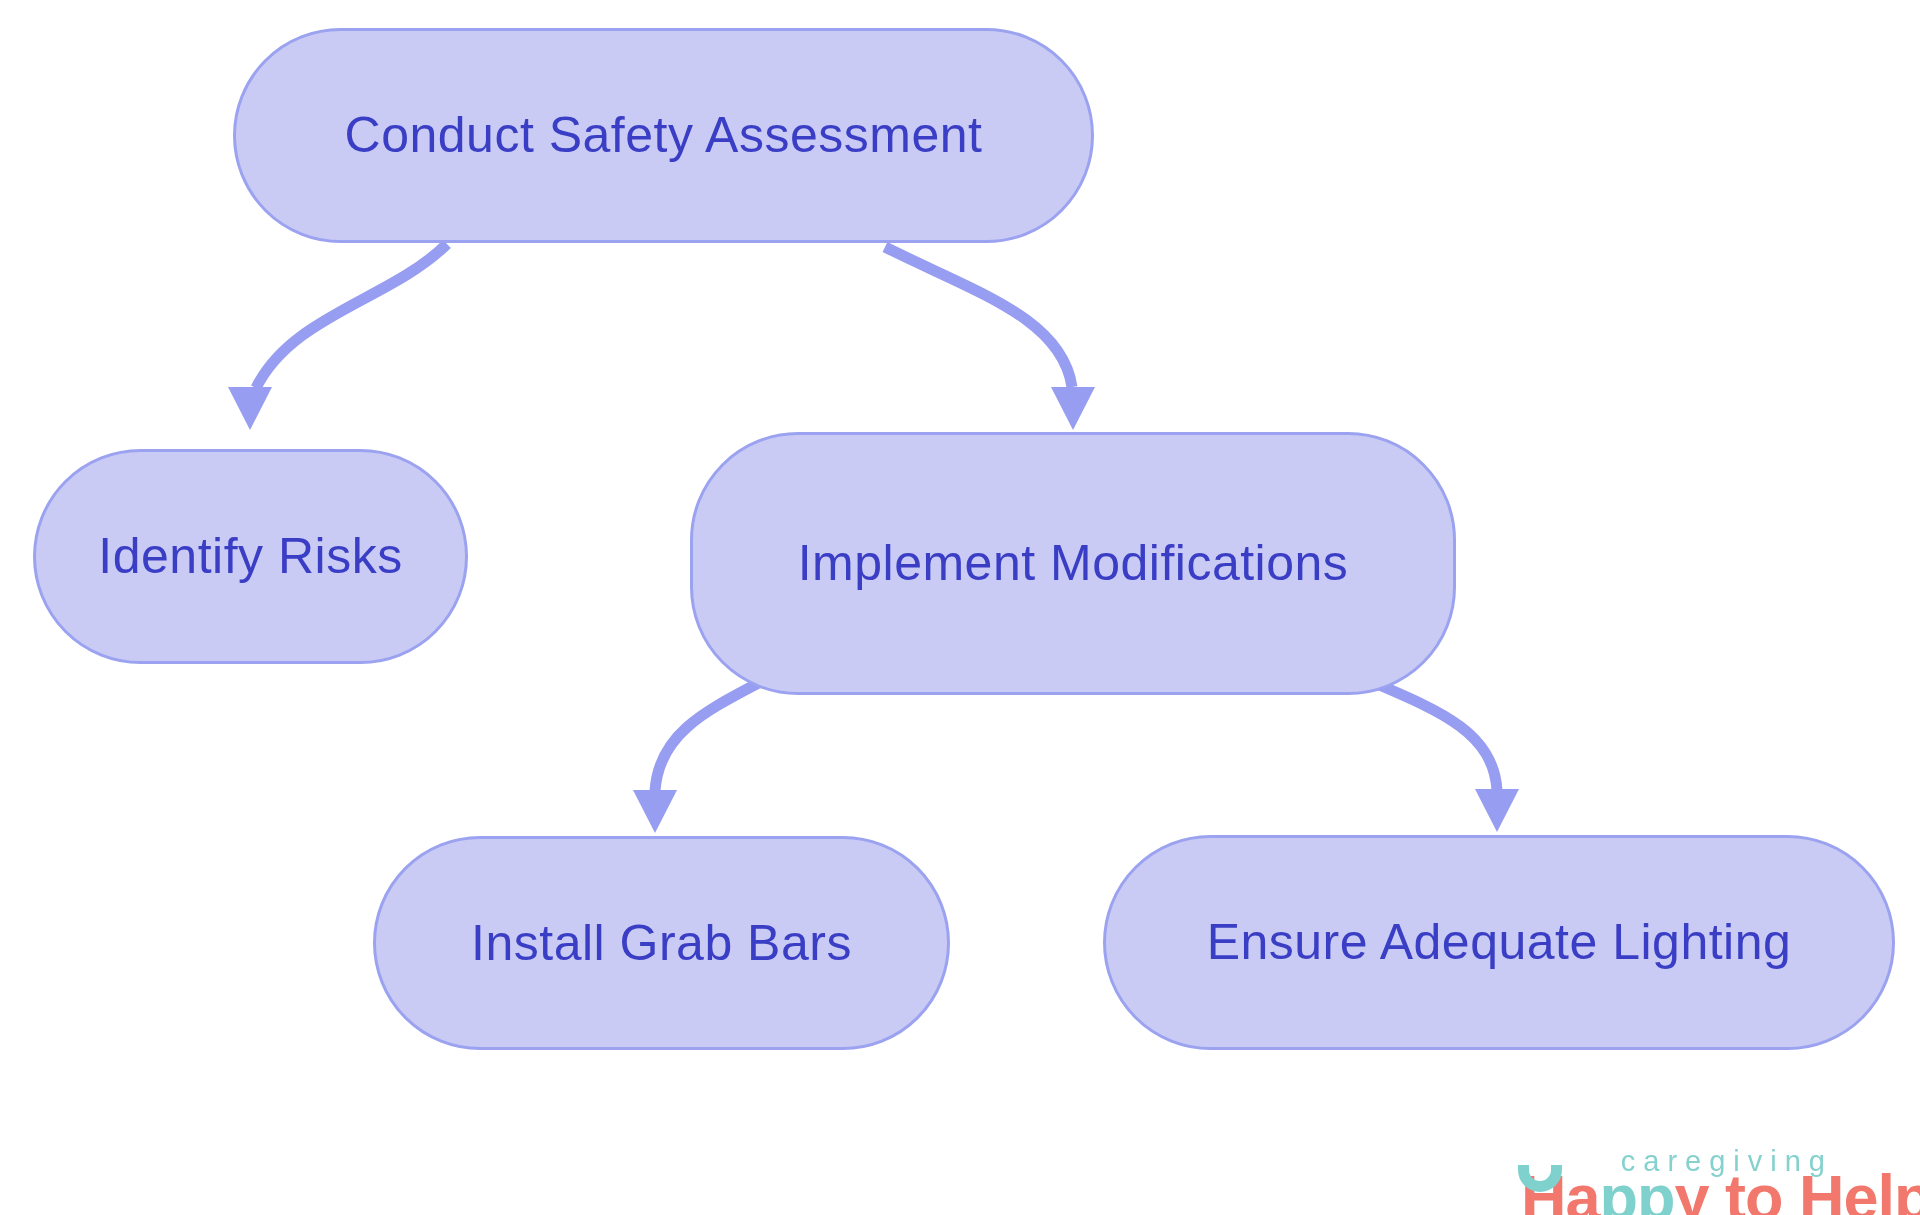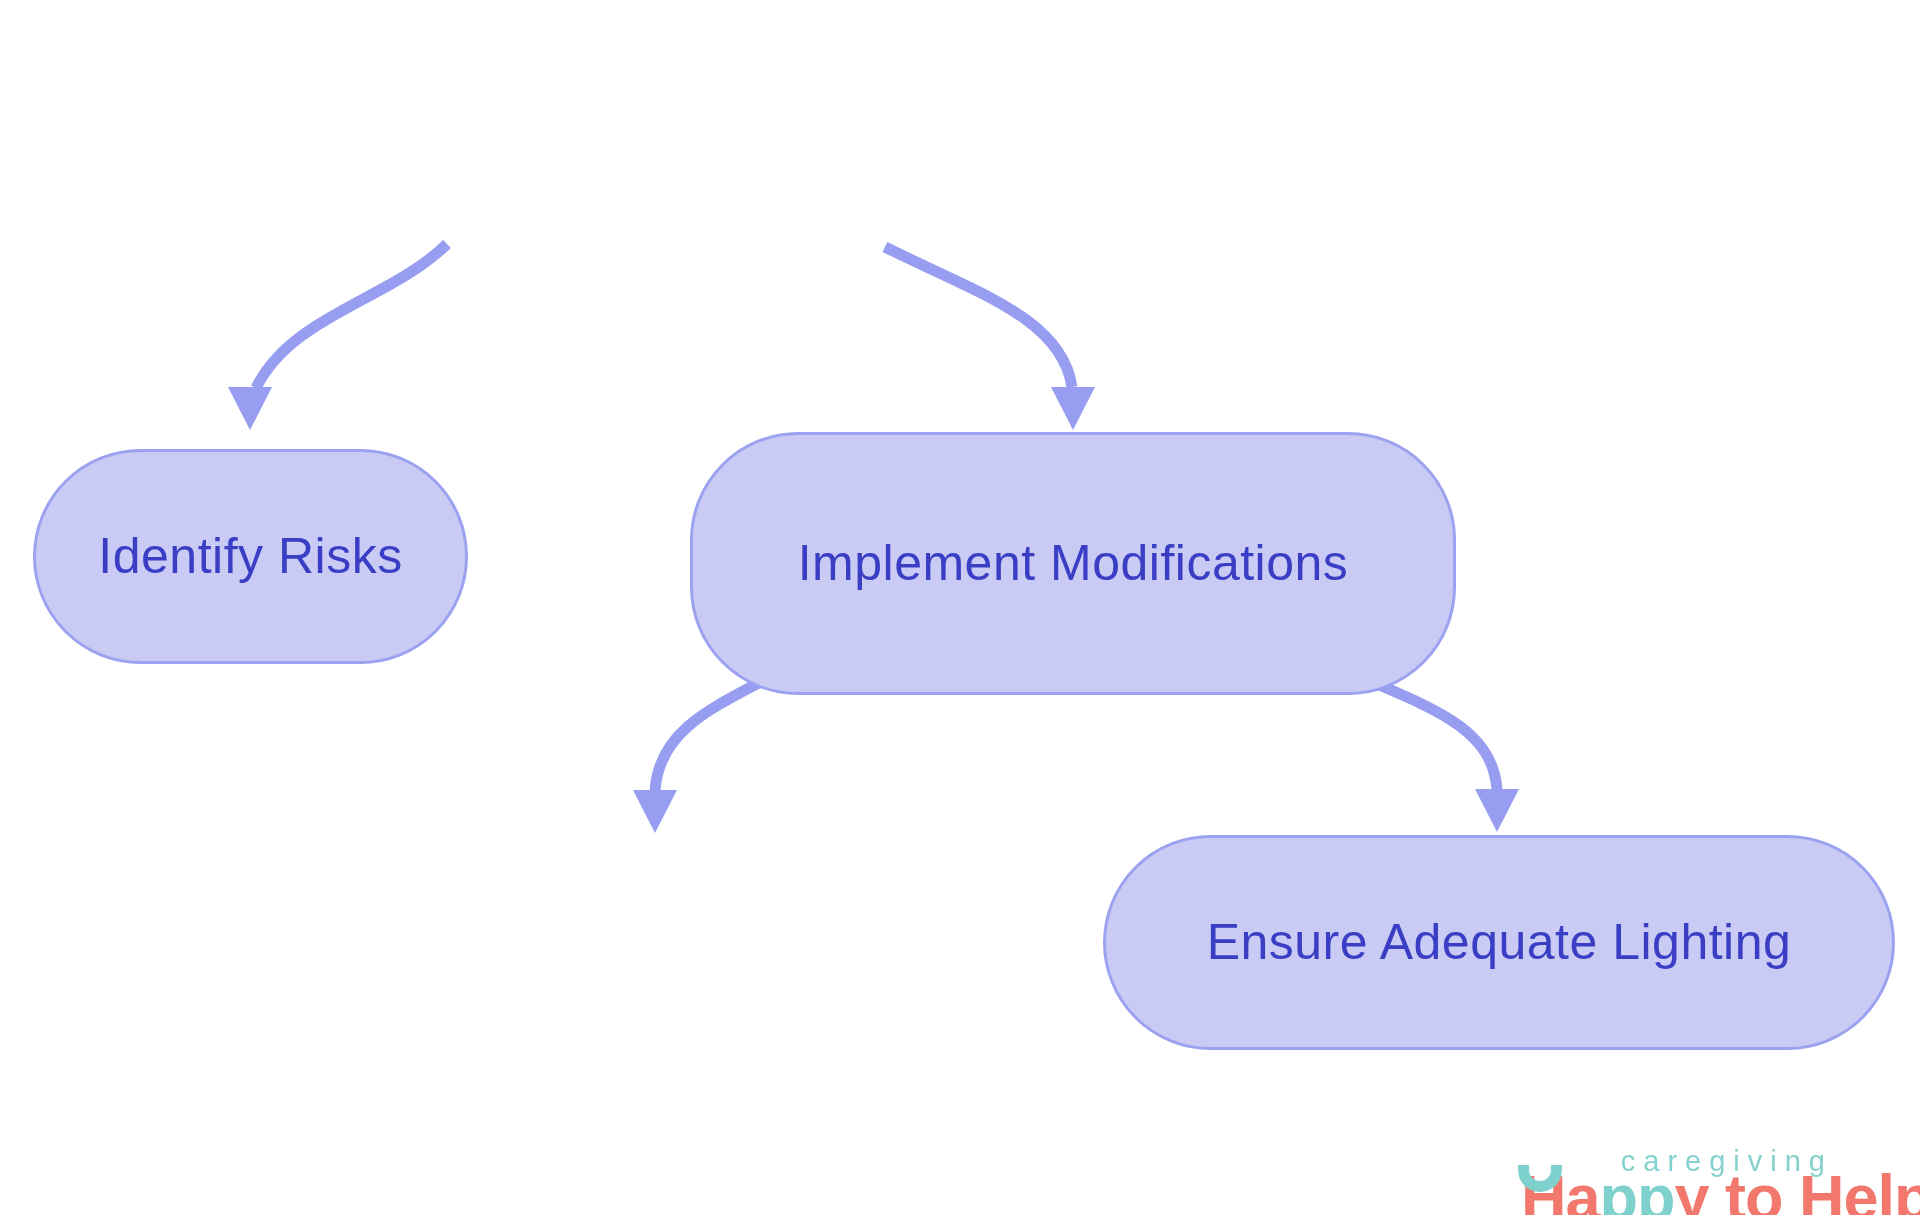--- a/index.html
+++ b/index.html
@@ -105,29 +105,35 @@
     <path class="edge" d="M 885 247 C 975 292, 1062 318, 1072 387"></path>
     <polygon class="arrowhead" points="1051,387 1095,387 1073,430"></polygon>
 
     <path class="edge" d="M 820 648 C 740 700, 660 715, 655 791"></path>
     <polygon class="arrowhead" points="633,790 677,790 655,833"></polygon>
 
     <path class="edge" d="M 1300 649 C 1405 702, 1492 715, 1497 790"></path>
     <polygon class="arrowhead" points="1475,789 1519,789 1497,832"></polygon>
   </svg>
 
+  <div class="node" id="node-conduct">
+    <span>Conduct Safety Assessment</span>
+  </div>
 
   <div class="node" id="node-identify">
     <span>Identify Risks</span>
   </div>
 
   <div class="node" id="node-implement">
     <span>Implement Modifications</span>
   </div>
 
+  <div class="node" id="node-grabbars">
+    <span>Install Grab Bars</span>
+  </div>
 
   <div class="node" id="node-lighting">
     <span>Ensure Adequate Lighting</span>
   </div>
 
   <div class="logo">
     <div class="logo-wordmark">
       <span class="logo-coral">Ha</span><span class="logo-teal">pp</span><span class="logo-coral">y</span><span class="logo-coral"> to Help</span>
     </div>
     <div class="logo-smile"></div>

